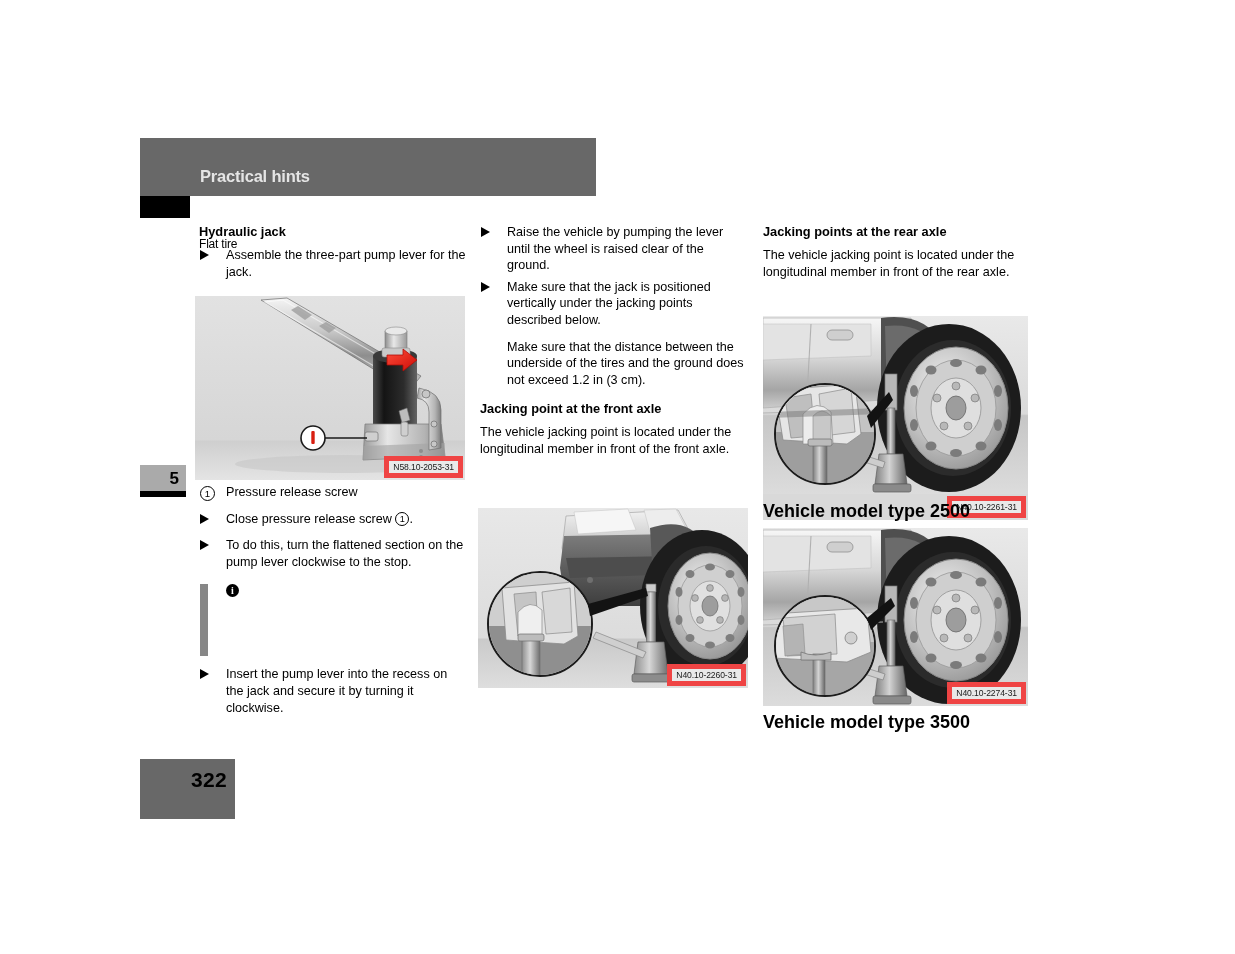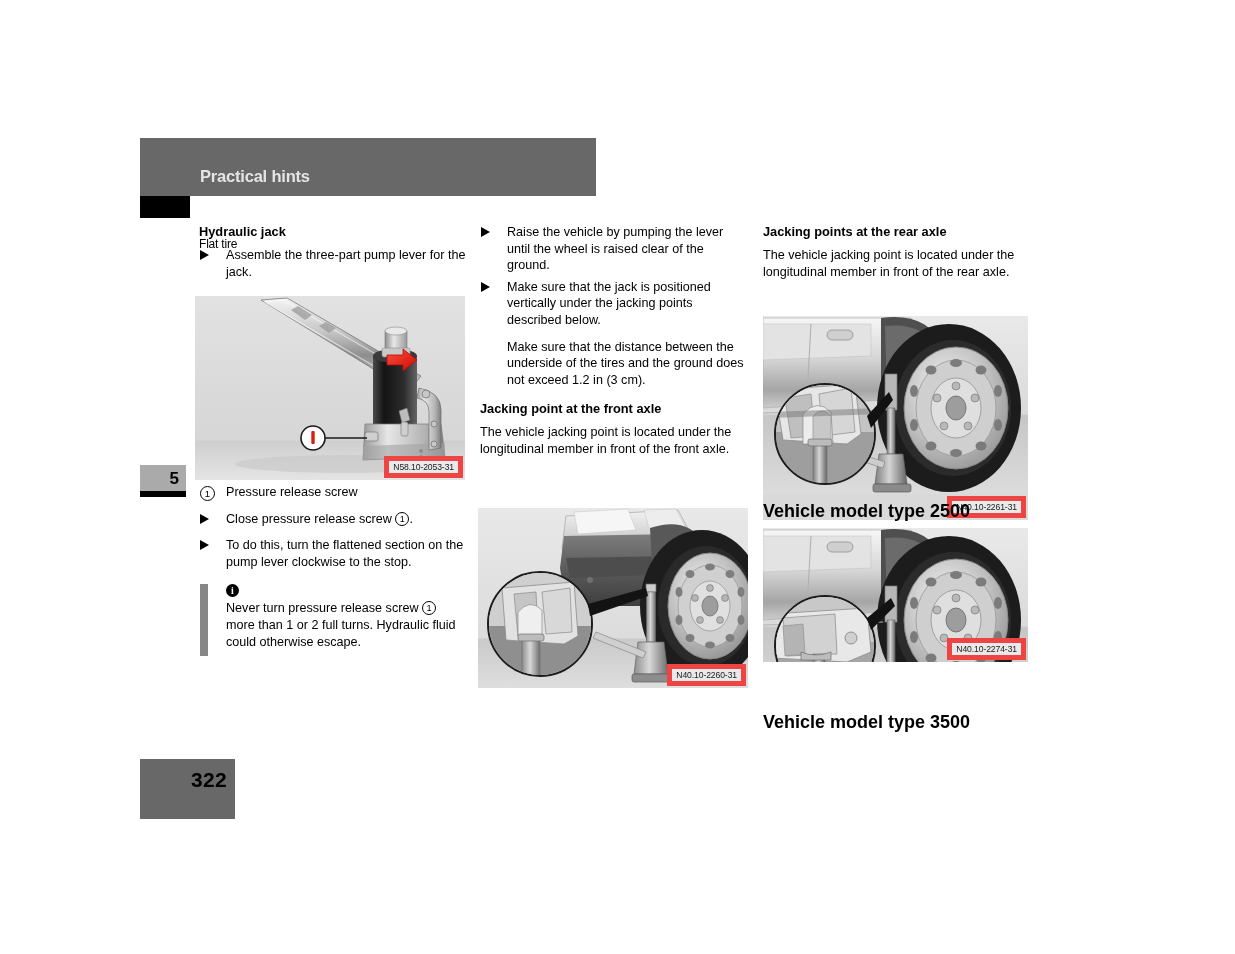--- a/index.html
+++ b/index.html
@@ -343,23 +343,26 @@
   </div>
 
   <div class="bullet">
     <span class="tri"></span>
     <span>To do this, turn the flattened section on the pump lever clockwise to the stop.</span>
   </div>
 
   <div class="note">
     <span class="note-bar"></span>
     <div class="info-icon">i</div>
-    <div><span>Never turn pressure release screw </span><span class="cnum">1</span><span> more than 1 or 2 full turns. Hydraulic fluid could otherwise escape.</span></div>
-  </div>
-
+  </div>
+
+  <div class="bullet">
+    <span class="tri"></span>
+    <span>Insert the pump lever into the recess on the jack and secure it by turning it clockwise.</span>
+  </div>
 </div>
 
 <div class="col col-2">
   <div class="bullet" style="margin-bottom:5px;">
     <span class="tri"></span>
     <span>Raise the vehicle by pumping the lever until the wheel is raised clear of the ground.</span>
   </div>
   <div class="bullet">
     <span class="tri"></span>
     <span>Make sure that the jack is positioned vertically under the jacking points described below.</span>
@@ -572,21 +575,21 @@
       <rect x="45" y="123" width="24" height="7" rx="2" fill="#bbbbbb" stroke="#6f6f6f" stroke-width="0.7"></rect>
       <path d="M8,96 L116,92 L116,98 L8,102 Z" fill="#777777" opacity="0.5"></path>
     </g>
 
     <path d="M104,100 L126,76 L130,84 L108,112 Z" fill="#121212"></path>
   </svg>
   <div class="fig-id">N40.10-2261-31</div>
 </div>
 <div class="fig-caption" style="left:763px; top:501px;">Vehicle model type 2500</div>
 
-<div class="figure" style="left:763px; top:528px; width:265px; height:134px;">
+<div class="figure" style="left:763px; top:528px; width:265px; height:178px;">
   <svg width="265" height="178" viewBox="0 0 265 178">
     <defs>
       <linearGradient id="rbg3" x1="0" y1="0" x2="0" y2="1">
         <stop offset="0" stop-color="#e9e9e9"></stop>
           <stop offset="0.55" stop-color="#dadada"></stop>
         <stop offset="0.56" stop-color="#c6c6c6"></stop>
           <stop offset="1" stop-color="#dcdcdc"></stop>
       </linearGradient>
       <linearGradient id="sidepanel3" x1="0" y1="0" x2="0" y2="1">
         <stop offset="0" stop-color="#f6f6f6"></stop>

